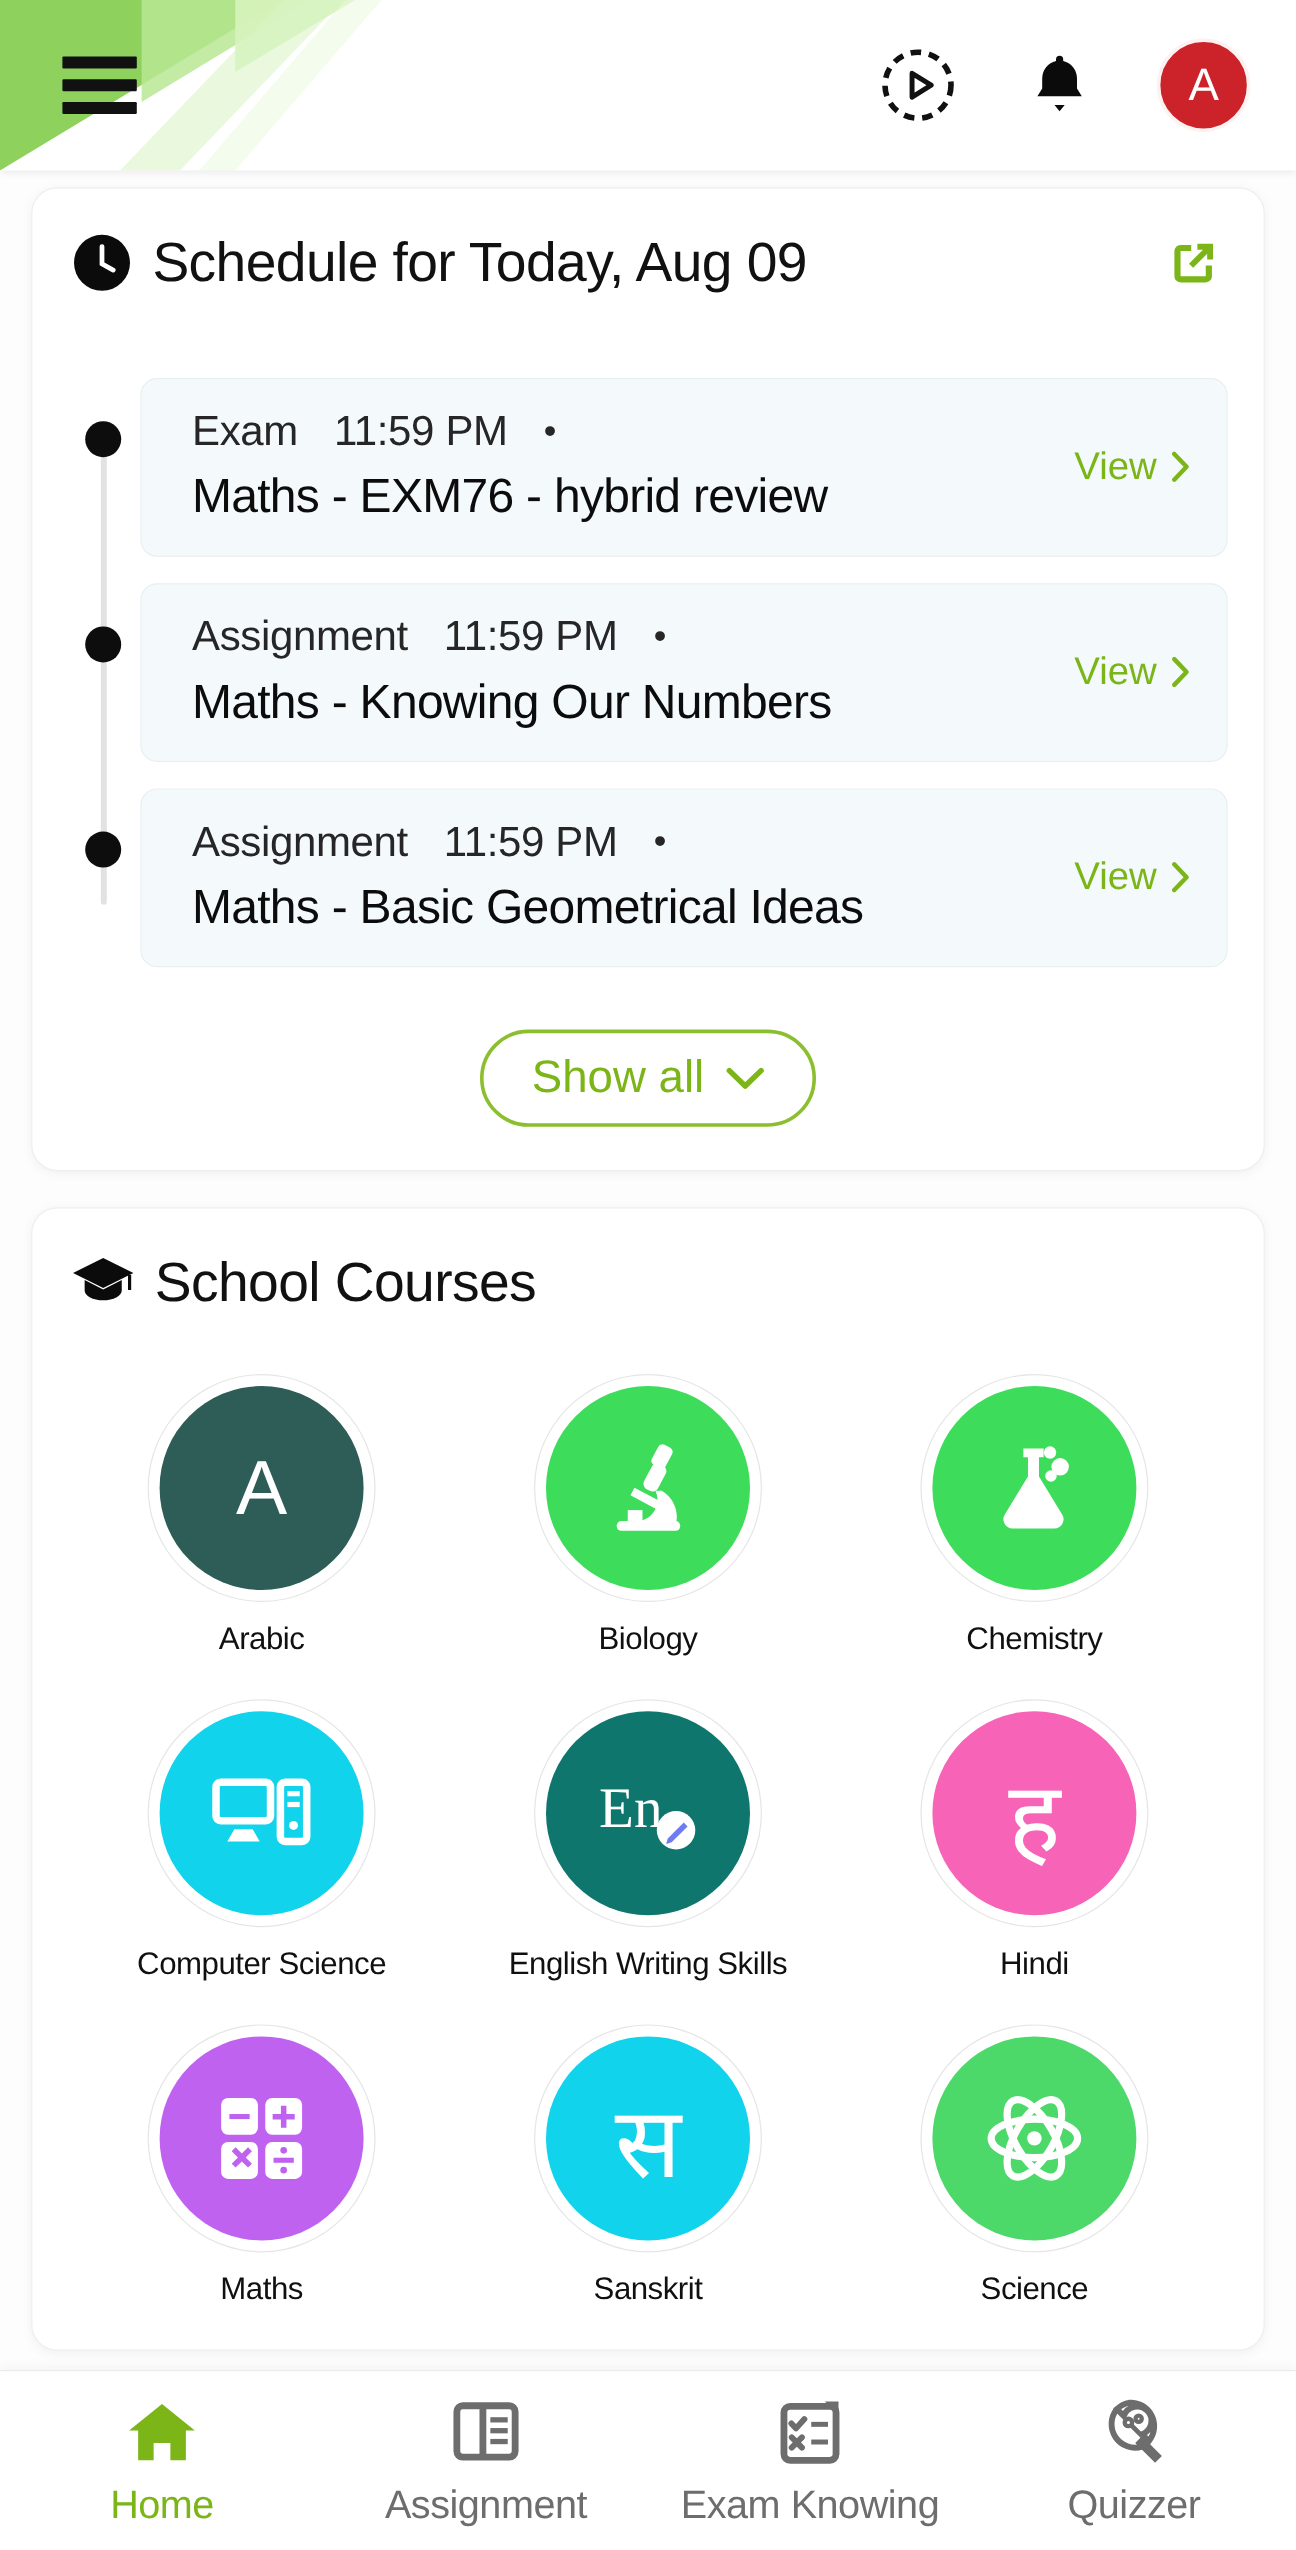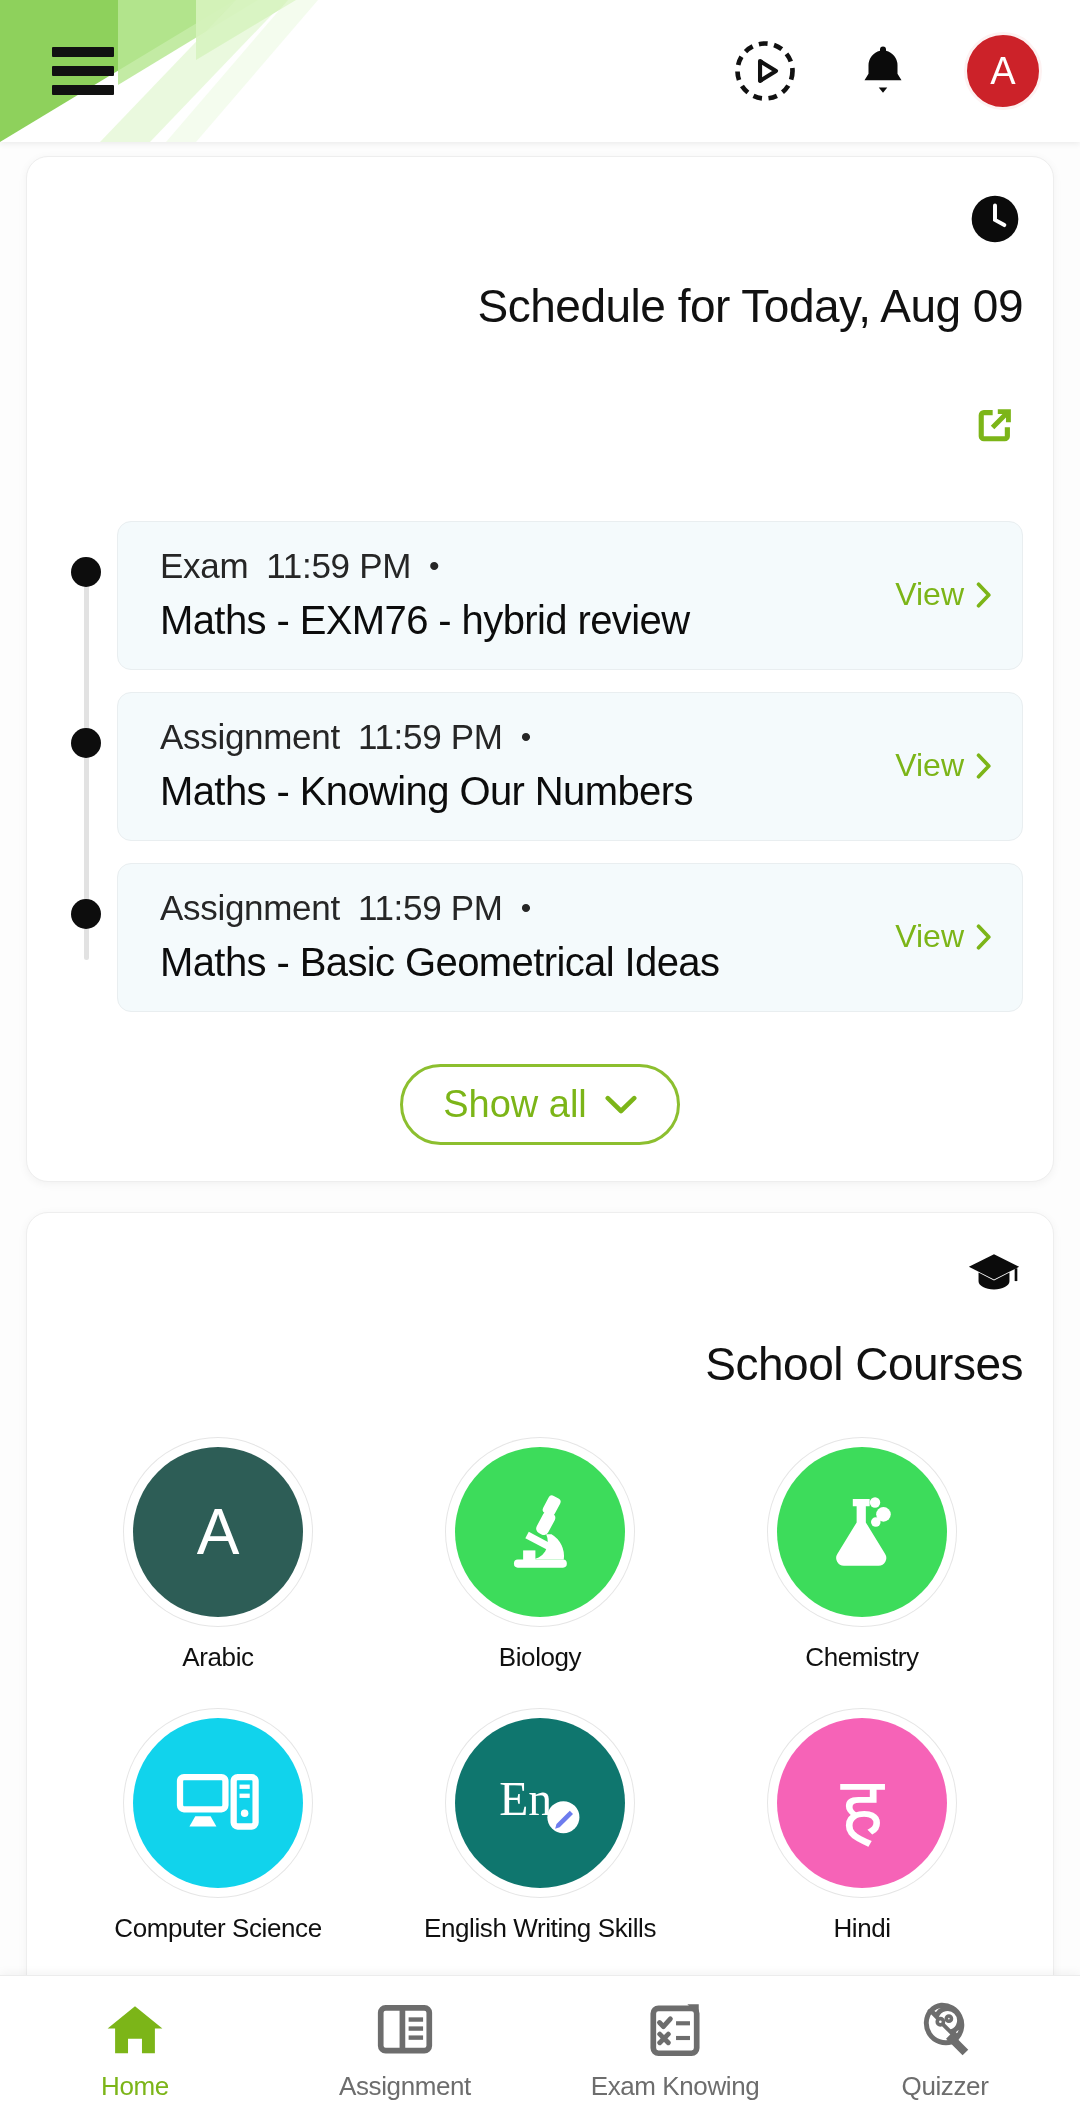--- a/index.html
+++ b/index.html
@@ -57,21 +57,21 @@
     display: flex; flex-direction: column; gap: 30px;
   }
 
   .card {
     background: #ffffff;
     border: 1px solid #eeeeee;
     border-radius: 22px;
     box-shadow: 0 2px 10px rgba(0,0,0,0.05);
     padding: 34px 30px 36px 30px;
   }
-  .card-head { display: flex; align-items: flex-end; gap: 32px; flex-direction: column; }
+  .card-head { display: flex; align-items: flex-start; gap: 14px; }
   .card-title { font-size: 46px; color: #111; font-weight: 400; letter-spacing: -0.5px; }
   .spacer { flex: 1; }
 
   
   .timeline { position: relative; margin-top: 68px; padding-left: 60px; }
   .timeline-line {
     position: absolute; left: 27px; top: 38px; bottom: 52px;
     width: 5px; background: #e2e2e2; border-radius: 3px;
   }
   .sched-row { position: relative; margin-bottom: 22px; }
@@ -84,21 +84,21 @@
     background: #f4fafc;
     border: 1px solid #e9eef0;
     border-radius: 14px;
     padding: 24px 30px 26px 42px;
     display: flex; align-items: center; gap: 12px;
     cursor: pointer;
   }
   .sched-texts { flex: 1; min-width: 0; }
   .sched-meta {
     font-size: 35px; color: #262626; letter-spacing: -0.3px;
-    display: flex; align-items: center; gap: 18px; margin-bottom: 12px;
+    display: flex; align-items: center; gap: 30px; margin-bottom: 12px;
   }
   .sched-meta .bullet { font-size: 30px; line-height: 1; }
   .sched-title { font-size: 40px; color: #0c0c0c; letter-spacing: -0.6px; white-space: nowrap; }
   .view-btn {
     display: flex; align-items: center; gap: 12px;
     color: #7cb518; font-size: 32px; white-space: nowrap; cursor: pointer;
     padding-left: 10px;
   }
   .chev-r { width: 16px; height: 26px; }
 
@@ -136,21 +136,21 @@
     background: #ffffff;
     border-top: 1px solid #ececec;
     display: flex; align-items: center;
     box-shadow: 0 -2px 10px rgba(0,0,0,0.05);
     z-index: 20;
   }
   .nav-item {
     flex: 1; display: flex; flex-direction: column;
     align-items: center; justify-content: center; gap: 10px; cursor: pointer;
   }
-  .nav-label { font-size: 26px; color: #6d6d6d; letter-spacing: -0.4px; }
+  .nav-label { font-size: 33px; color: #6d6d6d; letter-spacing: -0.4px; }
   .nav-item.active .nav-label { color: #7cb518; }
 </style>
 </head>
 <body>
 
 <div class="phone">
 
   <div class="header">
     <svg class="corner-deco" viewBox="0 0 330 142" preserveAspectRatio="none">
       <polygon points="0,0 235,0 0,142" fill="#8ed15c"></polygon>

